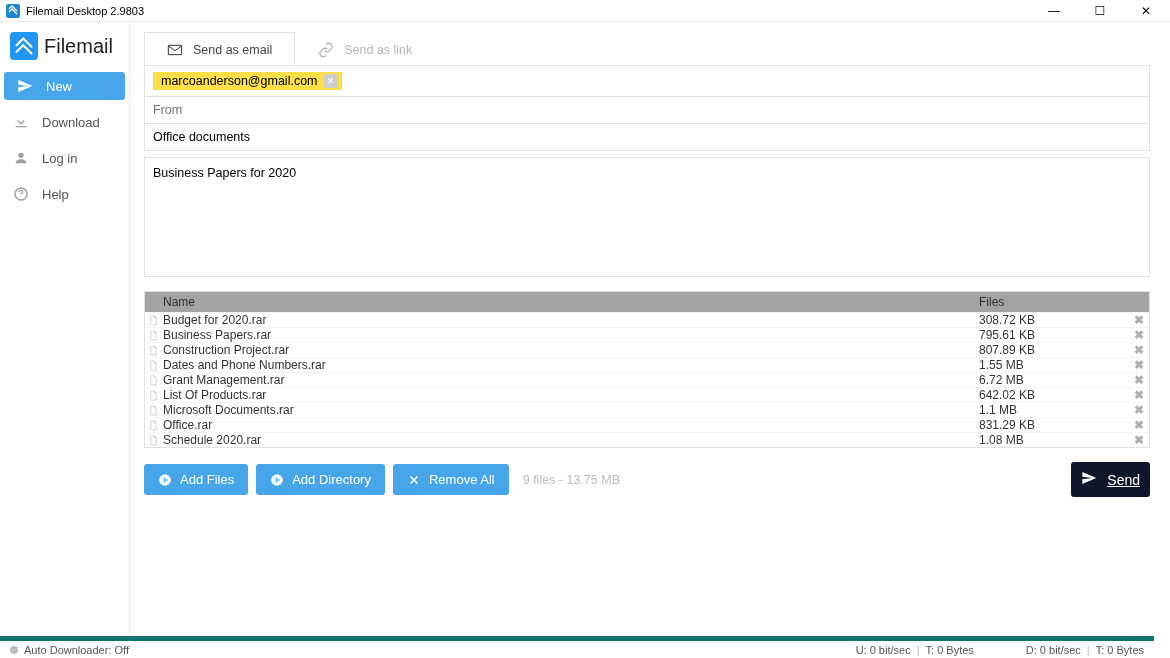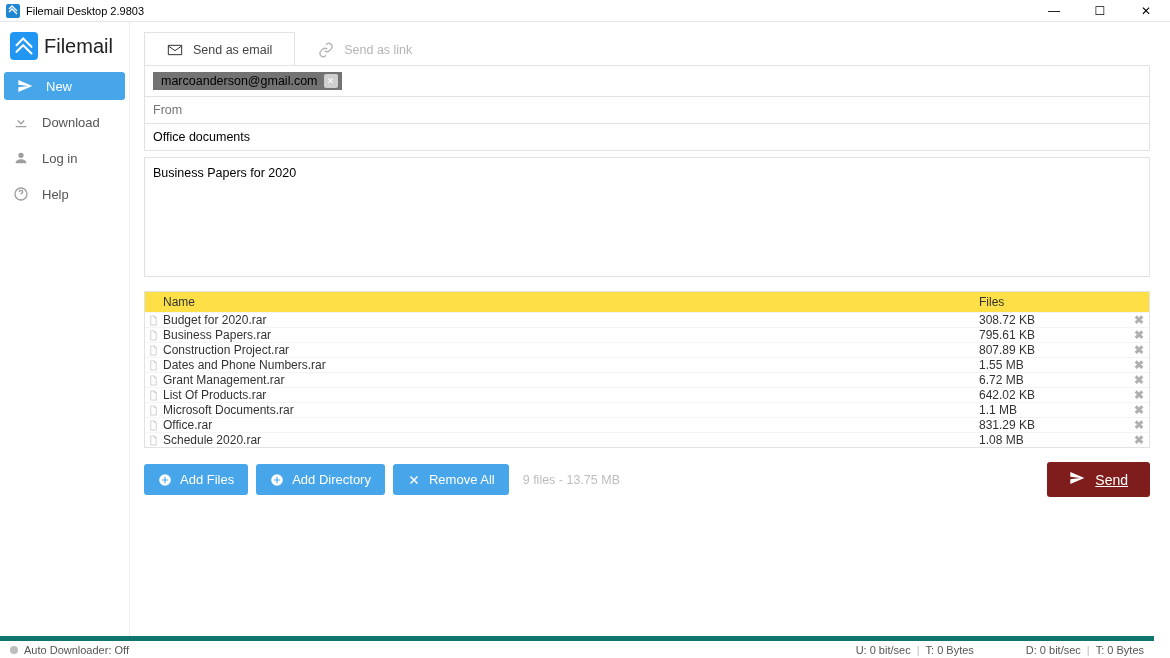--- a/index.html
+++ b/index.html
@@ -29,45 +29,45 @@
 .main { flex: 1; padding: 10px 20px 0 14px; display: flex; flex-direction: column; }
 
 .tabs { display: flex; align-items: flex-end; }
 .tab { display: flex; align-items: center; gap: 10px; height: 34px; padding: 16px 22px; font-size: 12.5px; color: #444; border: 1px solid #e2e2e2; border-bottom: none; background: #fff; cursor: pointer; }
 .tab.inactive { color: #b5b5b5; border-color: transparent; }
 .tab .icn { width: 16px; height: 16px; display: flex; align-items: center; justify-content: center; }
 
 .panel { border: 1px solid #e2e2e2; border-top: 1px solid #e2e2e2; margin-top: -1px; flex: 0 0 auto; }
 
 .chipbar { padding: 6px 6px; }
-.chip { display: inline-flex; align-items: center; background: #737373; font-size: 12.5px; padding: 2px 4px 2px 8px; border-radius: 0; }
+.chip { display: inline-flex; align-items: center; background: #fde047; font-size: 12.5px; padding: 2px 4px 2px 8px; border-radius: 0; }
 .chip .remove { margin-left: 6px; color: #fff; background: #cfcfcf; width: 14px; height: 14px; display: inline-flex; align-items: center; justify-content: center; font-size: 9px; border-radius: 2px; cursor: pointer; }
 
 .input-line { border-top: 1px solid #e2e2e2; padding: 6px 8px; font-size: 12.5px; }
 .input-line.placeholder { color: #bbb; }
 .input-line input, .input-line textarea { border: none; outline: none; width: 100%; font: inherit; color: inherit; background: transparent; }
 
 .message-box { border: 1px solid #e2e2e2; margin-top: 6px; padding: 8px; font-size: 12.5px; height: 120px; }
 
 .filetable { margin-top: 14px; border: 1px solid #e2e2e2; }
-.filetable .header { display: flex; background: #fde047; font-size: 12px; color: #333; height: 20px; align-items: center; }
+.filetable .header { display: flex; background: #a3a3a3; font-size: 12px; color: #333; height: 20px; align-items: center; }
 .filetable .header .col-name { flex: 1; padding-left: 18px; }
 .filetable .header .col-size { width: 170px; }
 .filetable .row { display: flex; align-items: center; font-size: 12px; color: #333; height: 15px; border-top: 1px solid #f4f4f4; }
 .filetable .row .ico { width: 16px; display: flex; justify-content: center; color: #bdbdbd; }
 .filetable .row .name { flex: 1; padding-left: 2px; }
 .filetable .row .size { width: 150px; }
 .filetable .row .del { width: 20px; color: #b0b0b0; cursor: pointer; font-weight: bold; text-align: center; }
 
 .actionbar { display: flex; align-items: center; gap: 8px; margin-top: 14px; }
 .btn { display: inline-flex; align-items: center; gap: 8px; background: #47a6ea; color: #fff; font-size: 13px; padding: 8px 14px; border-radius: 3px; cursor: pointer; }
 .btn .icn { width: 14px; height: 14px; display: flex; align-items: center; justify-content: center; }
 .summary { font-size: 12.5px; color: #bdbdbd; margin-left: 6px; }
 .sendbtn-wrap { margin-left: auto; }
-.sendbtn { display: inline-flex; align-items: center; gap: 10px; background: #7f1d1d; color: #fff; font-size: 14px; padding: 8px 22px; border-radius: 3px; cursor: pointer; text-decoration: underline; }
+.sendbtn { display: inline-flex; align-items: center; gap: 10px; background: #0f172a; color: #fff; font-size: 14px; padding: 8px 10px; border-radius: 3px; cursor: pointer; text-decoration: underline; }
 
 .statusbar { position: absolute; bottom: 0; left: 0; right: 16px; height: 22px; border-top: 5px solid #0f766e; display: flex; align-items: center; justify-content: space-between; font-size: 11px; color: #555; padding: 0 10px; }
 .statusbar .left { display: flex; align-items: center; gap: 6px; }
 .dot { width: 8px; height: 8px; border-radius: 50%; background: #bdbdbd; display: inline-block; }
 .statusbar .right { display: flex; gap: 6px; }
 .sep { color: #bbb; }
 </style>
 </head>
 <body>
 

